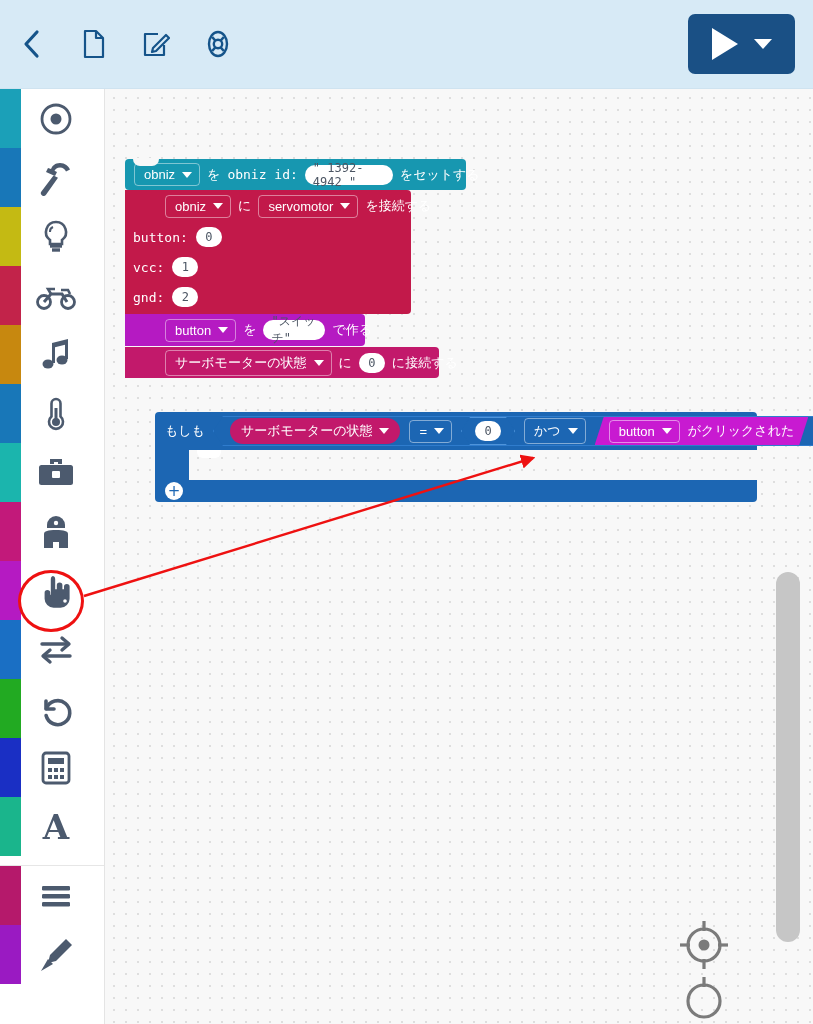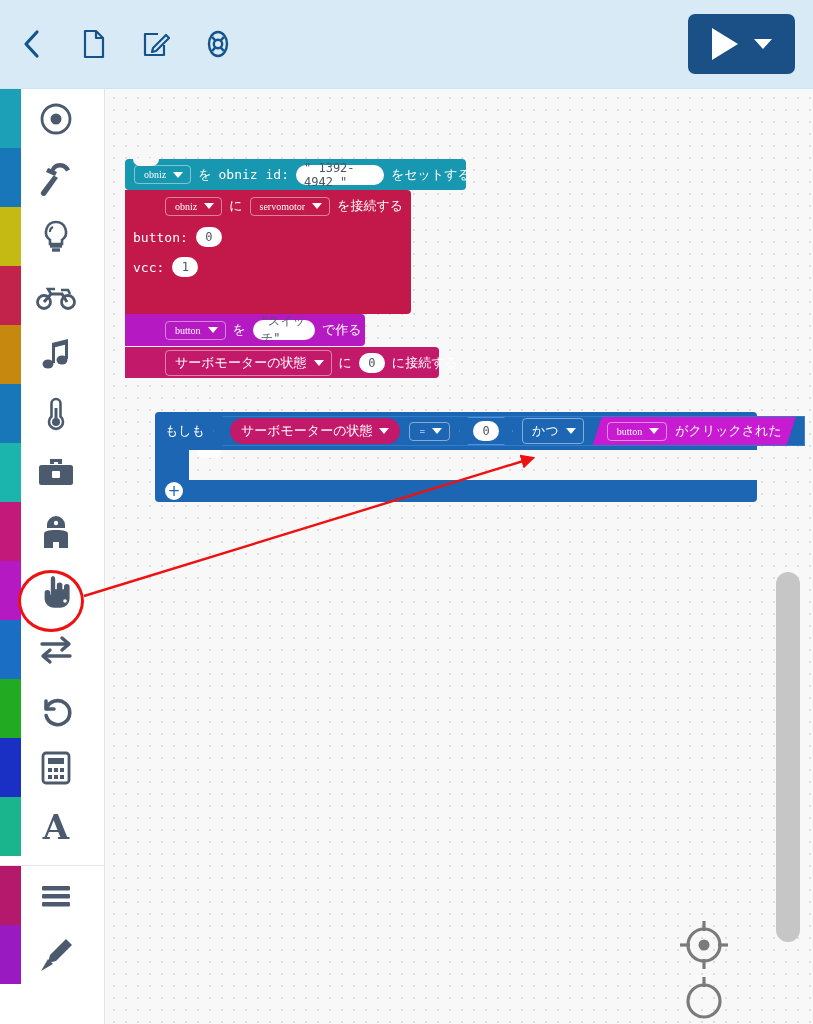--- a/index.html
+++ b/index.html
@@ -86,22 +86,22 @@
 
   
   .blk { position: absolute; color: #ffffff; }
   .row { display: flex; align-items: center; }
 
   
   .dd {
     display: inline-flex; align-items: center; gap: 7px;
     border: 1px solid rgba(255,255,255,0.45);
     border-radius: 4px; padding: 3px 7px 3px 9px;
-    font-size: 10px; color: #ffffff; white-space: nowrap;
-    font-family: Liberation Serif, serif;
+    font-size: 13px; color: #ffffff; white-space: nowrap;
+    font-family: Liberation Sans, sans-serif;
   }
   .dd.jp { font-family: "DejaVu Sans", "Liberation Sans", sans-serif; font-size: 13px; }
   .caret {
     width: 0; height: 0; border-left: 5px solid transparent;
     border-right: 5px solid transparent; border-top: 6px solid #ffffff;
   }
   .txt { font-size: 13px; white-space: nowrap; }
   .txt.m { font-family: "DejaVu Sans Mono", "Liberation Mono", monospace; }
   .oval {
     display: inline-flex; align-items: center; justify-content: center;
@@ -471,20 +471,24 @@
         </span>
         <span class="txt">を接続する</span>
       </div>
       <div class="row pin">
         <span class="txt m">button:</span>
         <span class="oval">0</span>
       </div>
       <div class="row pin">
         <span class="txt m">vcc:</span>
         <span class="oval">1</span>
+      </div>
+      <div class="row pin">
+        <span class="txt m">gnd:</span>
+        <span class="oval">2</span>
       </div>
     </div>
 
     <div class="blk" id="blk-mkbutton">
       <div class="row inner">
         <span class="dd">
           <span>button</span>
           <span class="caret"></span>
         </span>
         <span class="txt">を</span>

